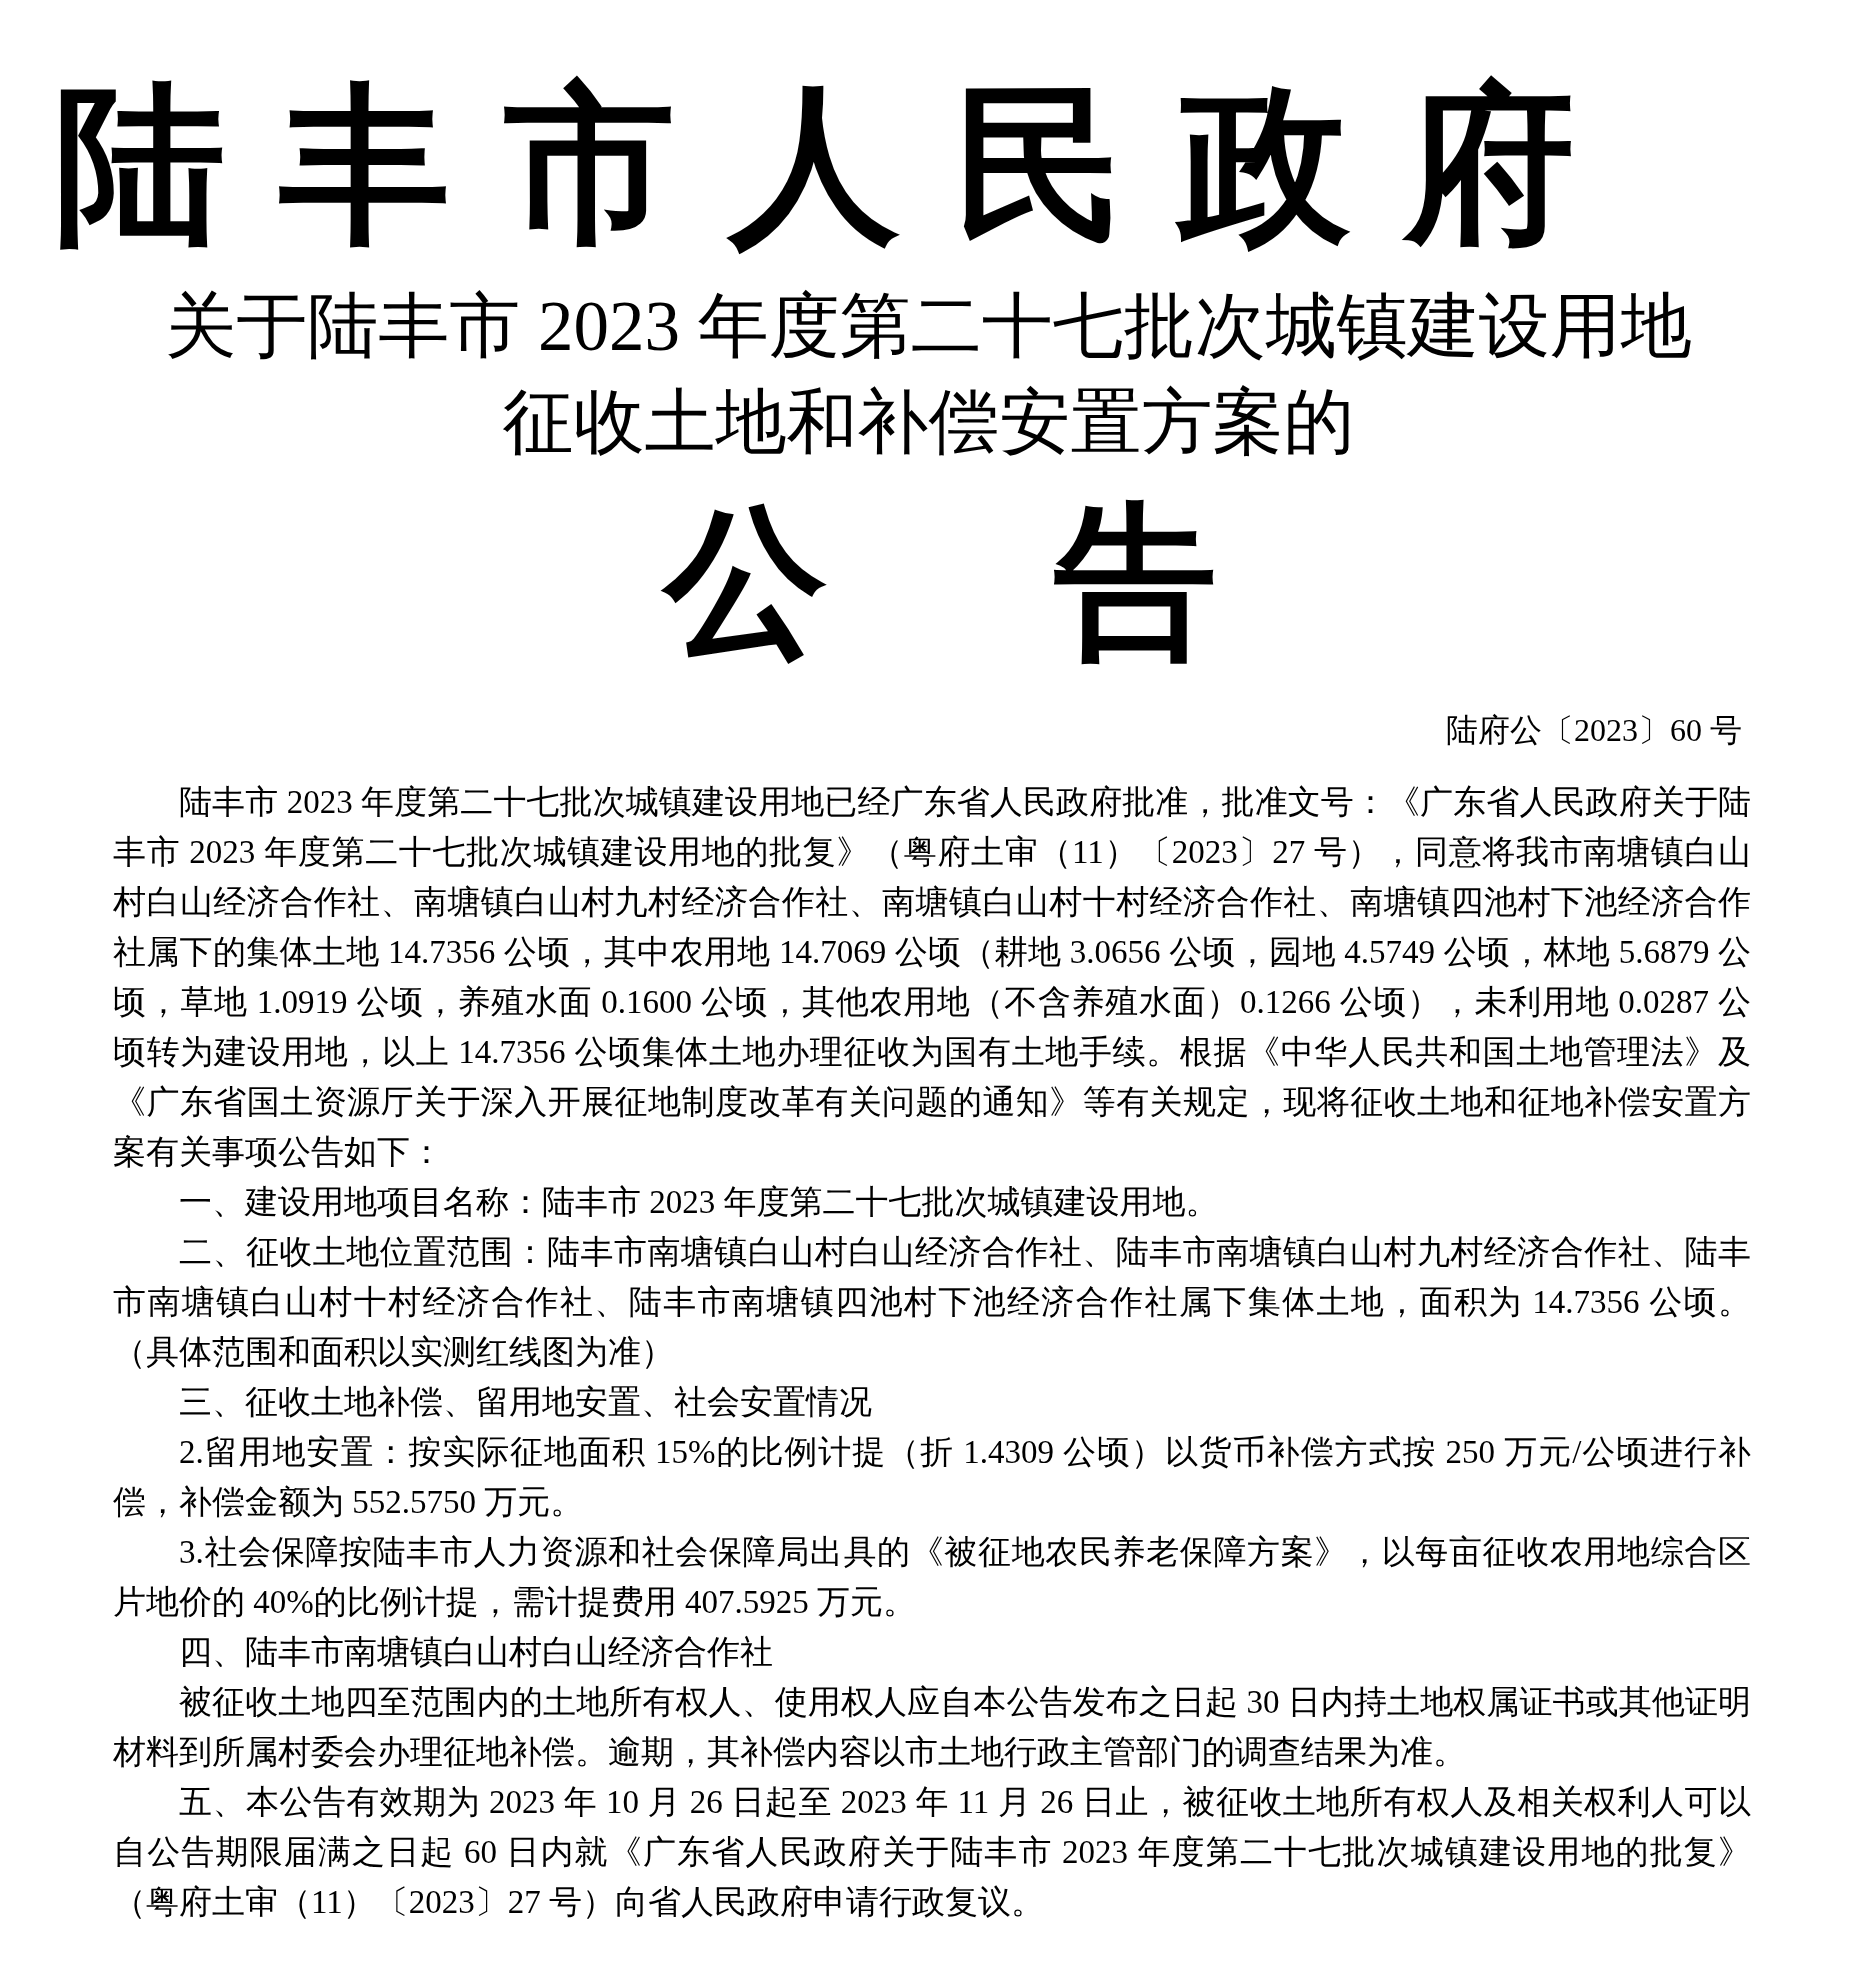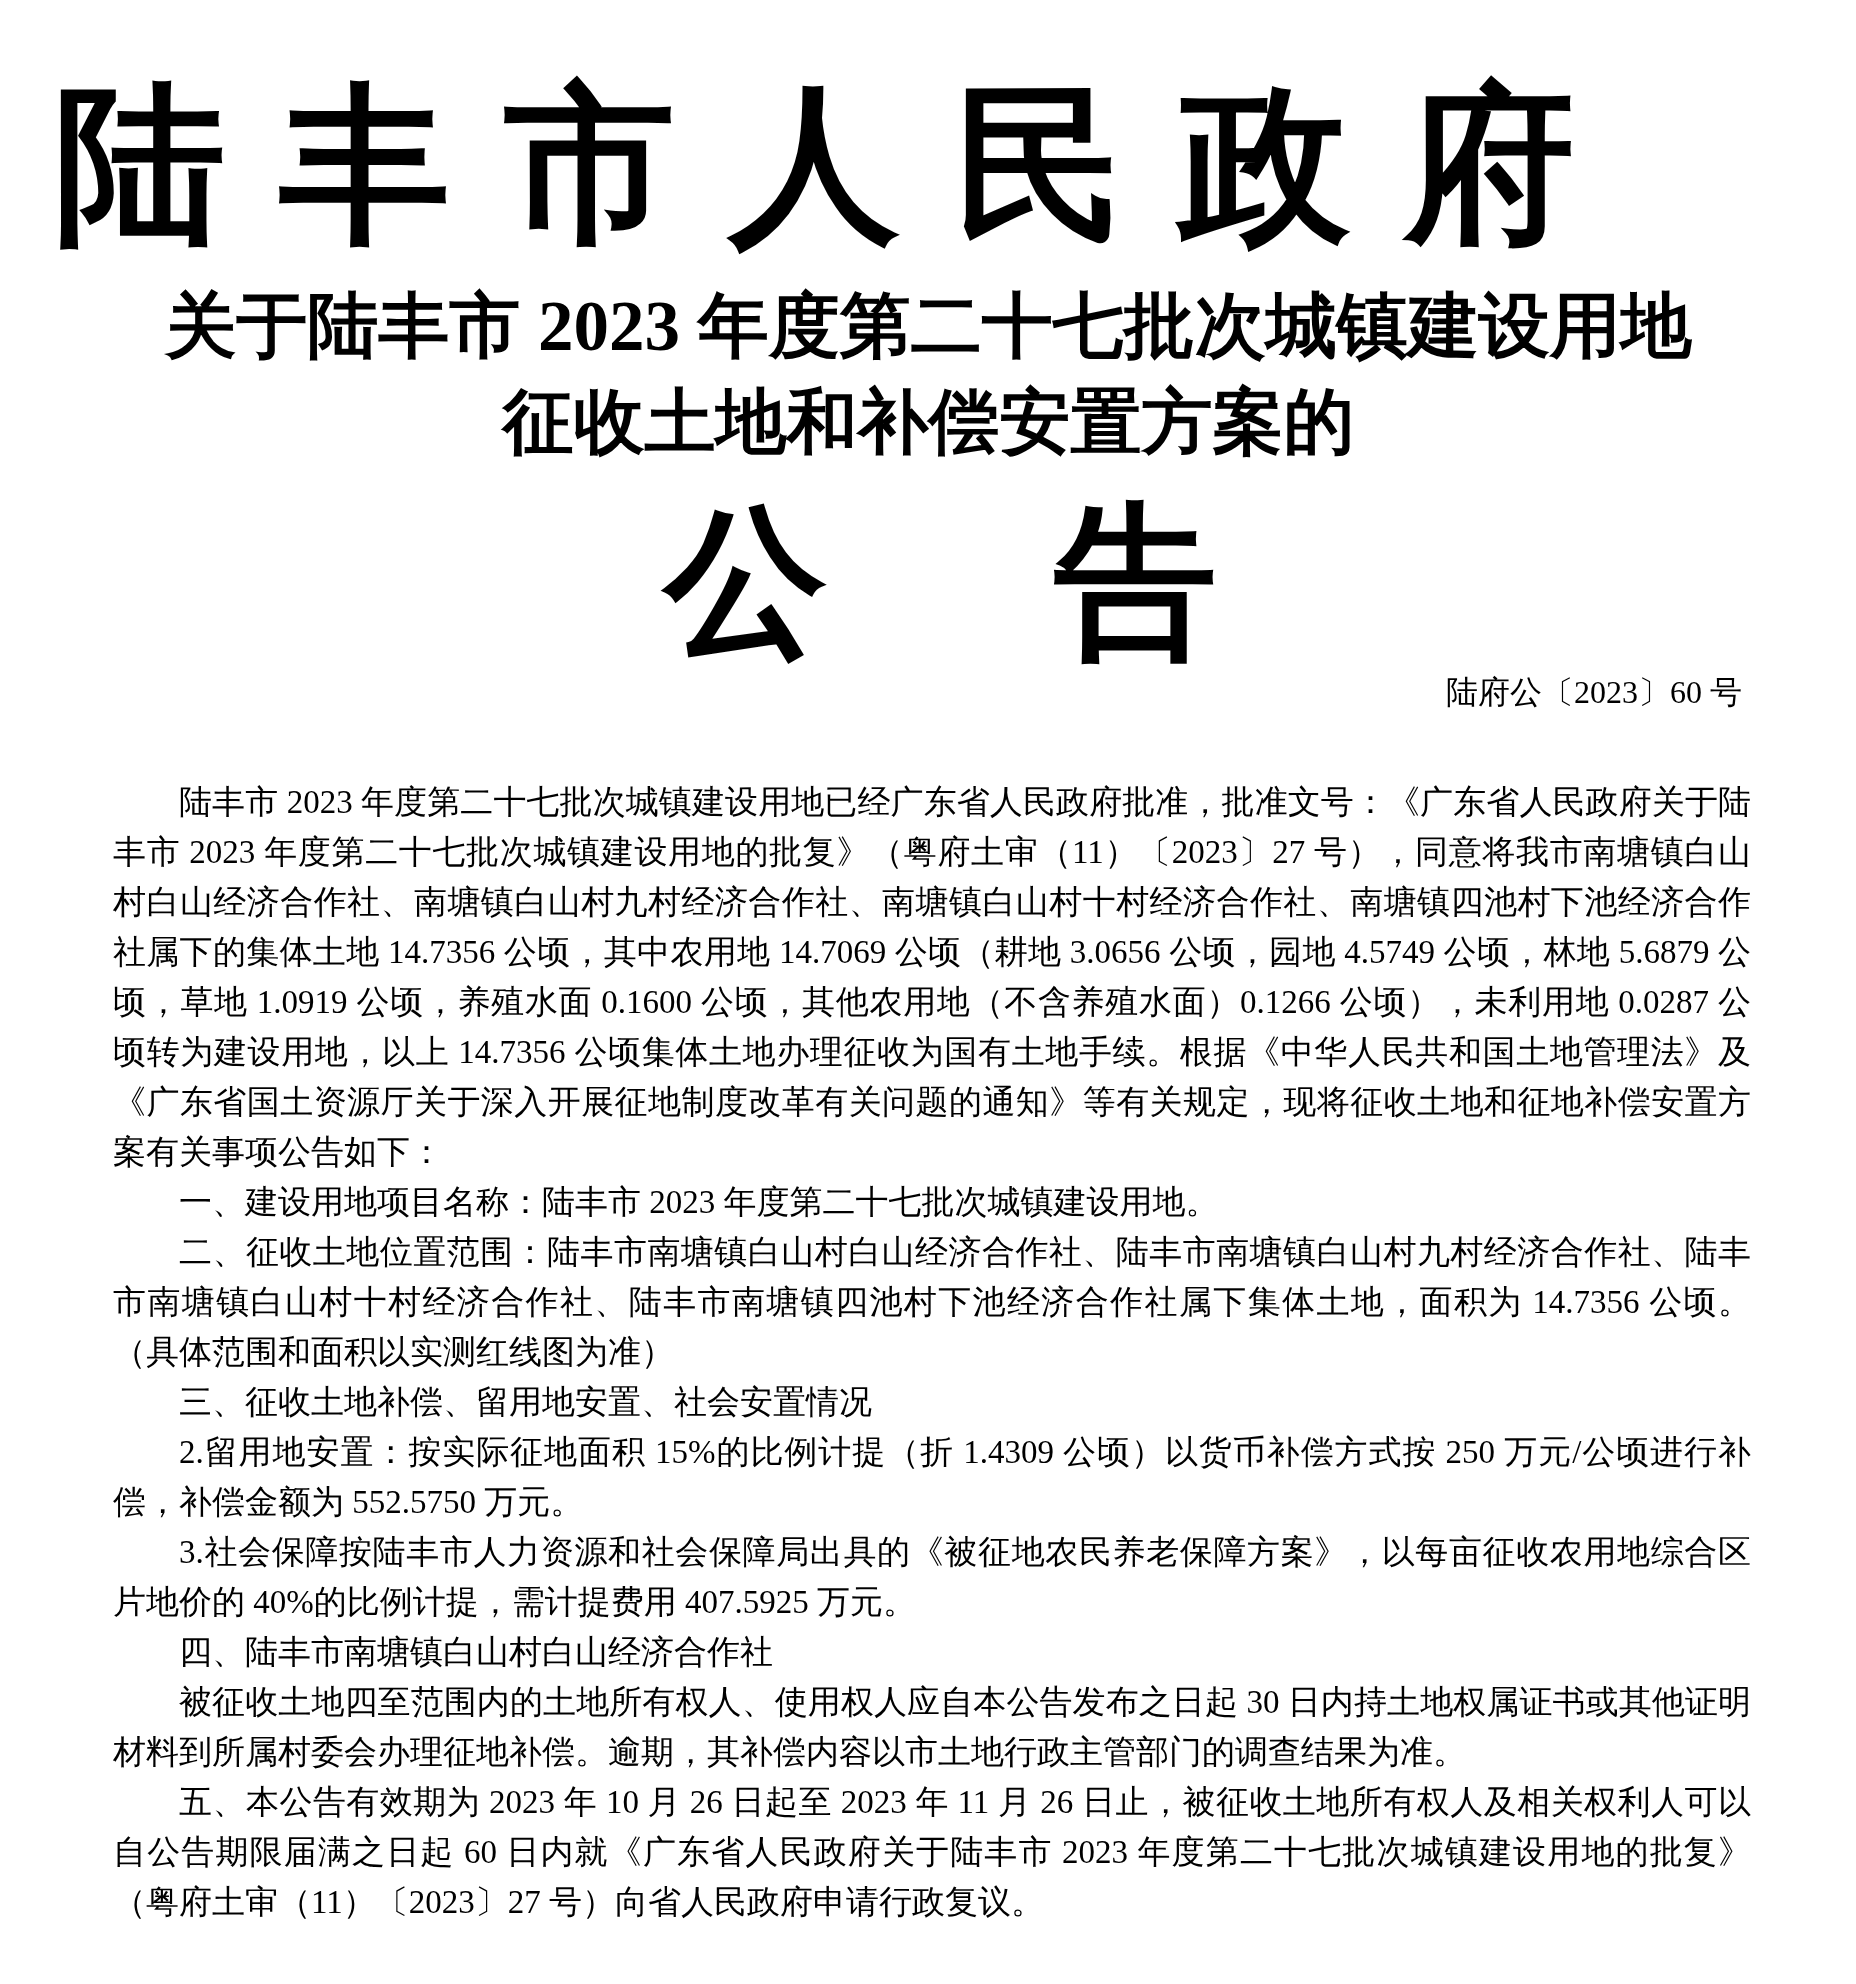--- a/index.html
+++ b/index.html
@@ -2,24 +2,24 @@
 <html style="font-size:6.4px"><head>
 <meta charset="utf-8">
 <style>
   html,body{margin:0;padding:0;background:#fff;}
   body{width:1857px;height:2629px;font-family:"Liberation Serif","DejaVu Serif",serif;color:#000;}
   .page{position:relative;width:1857px;height:2629px;background:#ffffff;overflow:hidden;}
 
   .main-title{position:absolute;top:75px;left:0;width:100%;margin:0;text-align:left;
     font-size:171px;line-height:1.08;font-weight:bold;letter-spacing:54px;text-indent:54px;white-space:nowrap;}
   .subtitle{position:absolute;top:278px;left:0;width:100%;text-align:center;
-    font-size:71px;font-weight:bold;line-height:96px;}
+    font-size:71px;font-weight:normal;line-height:96px;}
   .gonggao{position:absolute;top:498px;left:12px;width:100%;text-align:center;
     font-size:163px;line-height:1.05;font-weight:bold;letter-spacing:32px;text-indent:32px;white-space:nowrap;}
-  .doc-number{position:absolute;top:673px;right:115px;font-size:32px;line-height:1.2;}
+  .doc-number{position:absolute;top:711px;right:115px;font-size:32px;line-height:1.2;}
 
   .body-text{position:absolute;top:777px;left:113px;width:1638px;
     font-size:33px;line-height:50px;text-align:justify;}
   .body-text p{margin:0;text-indent:2em;}
 </style>
 </head>
 <body>
 
 <div class="page">
 

